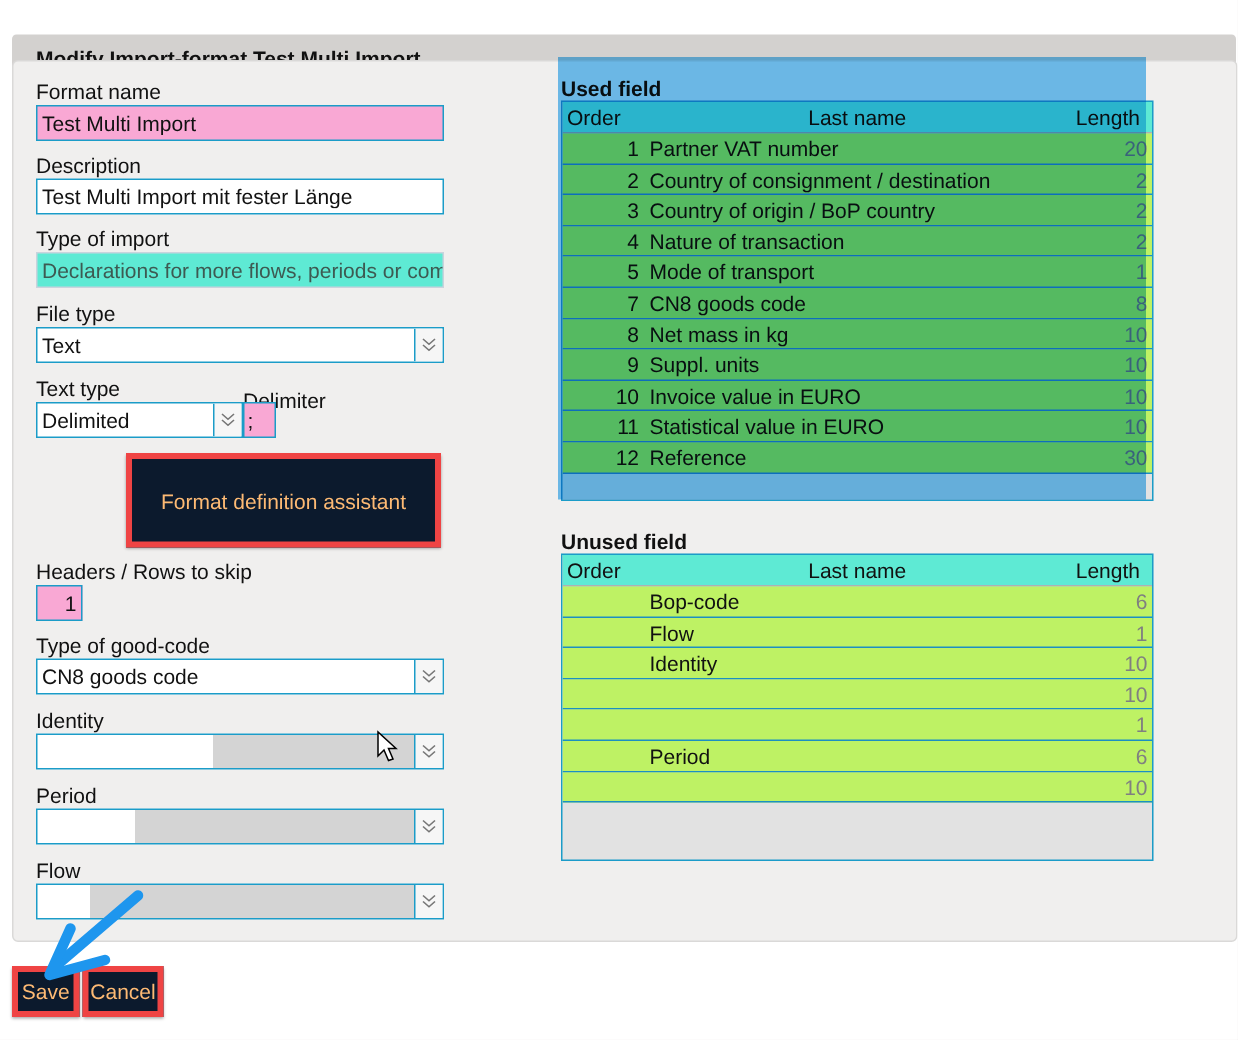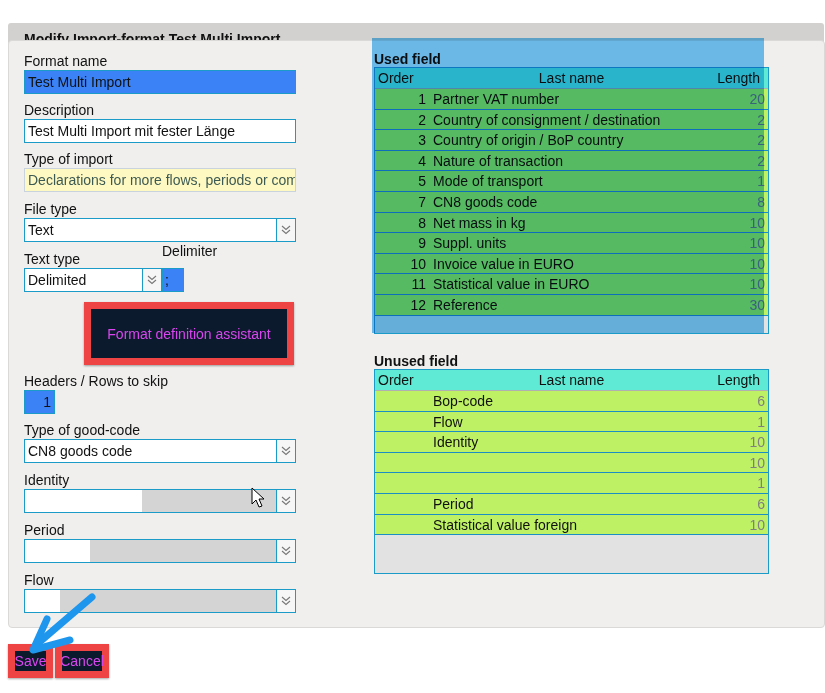--- a/index.html
+++ b/index.html
@@ -5,28 +5,28 @@
   html, body { margin:0; padding:0; }
   body { width:825px; height:693px; position:relative; background:#ffffff; overflow:hidden;
          font-family:"Liberation Sans", sans-serif; font-size:14px; color:#111; }
   .abs { position:absolute; }
   .titlebar { left:8px; top:23px; width:816px; height:32px; background:#d3d1cf; border-radius:3px; }
   .titlebar .t { position:absolute; left:16px; top:0; line-height:32px; font-weight:bold; font-size:14px; color:#111; }
   .panel { left:8px; top:40px; width:815px; height:586px; background:#f0efee; border:1px solid #dad9d8; border-radius:4px; }
   .lbl { position:absolute; font-size:14px; line-height:16px; color:#111; white-space:nowrap; }
   .inp { position:absolute; box-sizing:border-box; height:24px; border:1px solid #1b9cc8; background:#fff;
          font-family:"Liberation Sans", sans-serif; font-size:14px; padding:0 3px; color:#111; outline:none; }
-  .green { background:#3b82f6; }
-  .disabled { background:#fef9c3; border-color:#c9d3dd; color:#3d5a52; overflow:hidden; white-space:nowrap; }
+  .green { background:#f9a8d4; }
+  .disabled { background:#5eead4; border-color:#c9d3dd; color:#3d5a52; overflow:hidden; white-space:nowrap; }
   .sel { position:absolute; box-sizing:border-box; height:24px; border:1px solid #1b9cc8; background:#fff; overflow:hidden; cursor:pointer; }
   .sel .val { position:absolute; left:3px; top:0; line-height:22px; font-size:14px; white-space:nowrap; }
   .sel .fillgray { position:absolute; top:0; bottom:0; background:#d4d4d4; }
   .sel .arrow { position:absolute; right:0; top:0; width:18px; height:22px; background:#f6f6f6; border-left:1px solid #1b9cc8; }
   .sel .arrow svg { position:absolute; left:4px; top:6px; }
-  .navybtn { position:absolute; box-sizing:border-box; background:#0c1a2d; color:#d946ef; border:7px solid #ef4444;
+  .navybtn { position:absolute; box-sizing:border-box; background:#0c1a2d; color:#fdba74; border:4px solid #ef4444;
              box-shadow:0 1px 2px rgba(0,0,0,.35); font-family:"Liberation Sans", sans-serif; font-size:14px;
              display:flex; align-items:center; justify-content:center; cursor:pointer; }
   .sect-title { position:absolute; font-weight:bold; font-size:14px; line-height:16px; }
   .tbl { position:absolute; box-sizing:border-box; border:1px solid #1b9cc8; background:#e2e2e2; overflow:hidden; }
   .thead { position:relative; height:20px; background:#5eead4; border-bottom:1px solid #b0b0b0; }
   .thead span { position:absolute; top:0; line-height:20px; font-size:14px; color:#111; }
   .trow { position:relative; height:19.6px; background:#bef264; border-bottom:1px solid #1b8fc3; cursor:pointer; }
   .trow span { position:absolute; top:0; line-height:20px; font-size:14px; white-space:nowrap; }
   .trow .ord { right:342px; text-align:right; color:#111; }
   .trow .nm { left:58px; color:#111; }
@@ -56,21 +56,21 @@
 <div class="sel green" style="left:24px;top:218px;width:272px;">
   <span class="val">Text</span>
   <span class="arrow">
     <svg width="10" height="10" viewBox="0 0 10 10">
         <path d="M1 1 L5 4.5 L9 1 M1 5 L5 8.5 L9 5" fill="none" stroke="#777" stroke-width="1.1"></path>
       </svg>
   </span>
 </div>
 
 <span class="lbl" style="left:24px;top:251px;">Text type</span>
-<span class="lbl" style="left:162px;top:243px;">Delimiter</span>
+<span class="lbl" style="left:162px;top:259px;">Delimiter</span>
 <div class="sel green" style="left:24px;top:268px;width:138px;">
   <span class="val">Delimited</span>
   <span class="arrow">
     <svg width="10" height="10" viewBox="0 0 10 10">
         <path d="M1 1 L5 4.5 L9 1 M1 5 L5 8.5 L9 5" fill="none" stroke="#777" stroke-width="1.1"></path>
       </svg>
   </span>
 </div>
 <input class="inp green" style="left: 162px; top: 268px; width: 22px; padding: 0px 2px;" value=";">
 
@@ -219,21 +219,20 @@
         <span class="ord"></span>
         <span class="len">1</span>
       </div>
       <div class="trow">
         <span class="ord"></span>
         <span class="nm">Period</span>
         <span class="len">6</span>
       </div>
       <div class="trow">
         <span class="ord"></span>
-        <span class="nm">Statistical value foreign</span>
         <span class="len">10</span>
       </div>
     </div>
 </div>
 
 <div class="abs overlay"></div>
 
 <div class="navybtn" style="left:8px;top:644px;width:45px;height:34px;">Save</div>
 <div class="navybtn" style="left:55px;top:644px;width:54px;height:34px;">Cancel</div>
 

